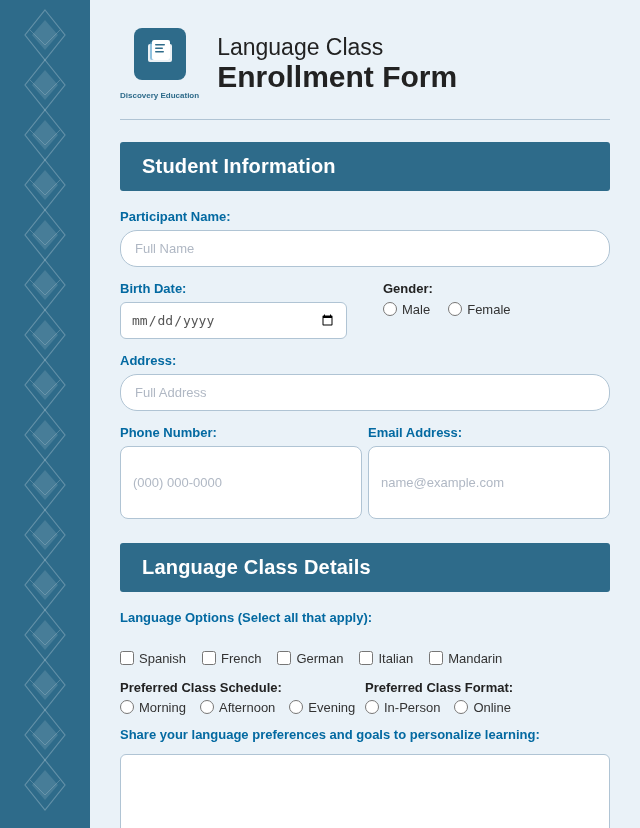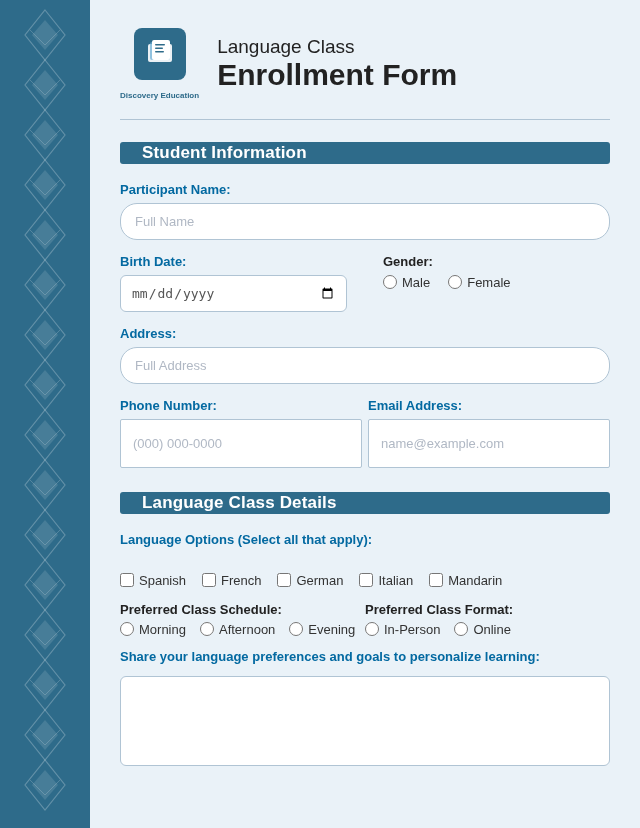--- a/index.html
+++ b/index.html
@@ -66,39 +66,39 @@
       text-align: center;
       line-height: 1.2;
     }
 
     .header-title {
       display: flex;
       flex-direction: column;
     }
 
     .header-title-line1 {
-      font-size: 19px;
+      font-size: 23px;
       font-weight: 400;
       color: #222;
       line-height: 1.1;
     }
 
     .header-title-line2 {
       font-size: 30px;
       font-weight: 900;
       color: #222;
       line-height: 1.1;
     }
 
     .section-header {
       background: #2e6b8a;
       color: white;
-      font-size: 17px;
+      font-size: 20px;
       font-weight: 700;
-      padding: 1px 22px;
+      padding: 13px 22px;
       border-radius: 3px;
       margin-bottom: 18px;
       letter-spacing: 0.01em;
     }
 
     .section {
       margin-bottom: 24px;
     }
 
     .field-label {
@@ -191,23 +191,23 @@
     .phone-col {
       flex: 1;
     }
 
     .email-col {
       flex: 1;
     }
 
     .half-input {
       width: 100%;
-      padding: 16px 12px;
+      padding: 28px 12px;
       border: 1.5px solid #b0c4d4;
-      border-radius: 2px;
+      border-radius: 8px;
       font-size: 13px;
       background: white;
       outline: none;
       color: #aaa;
     }
 
     .half-input::placeholder {
       color: #b0b8c4;
     }
 

